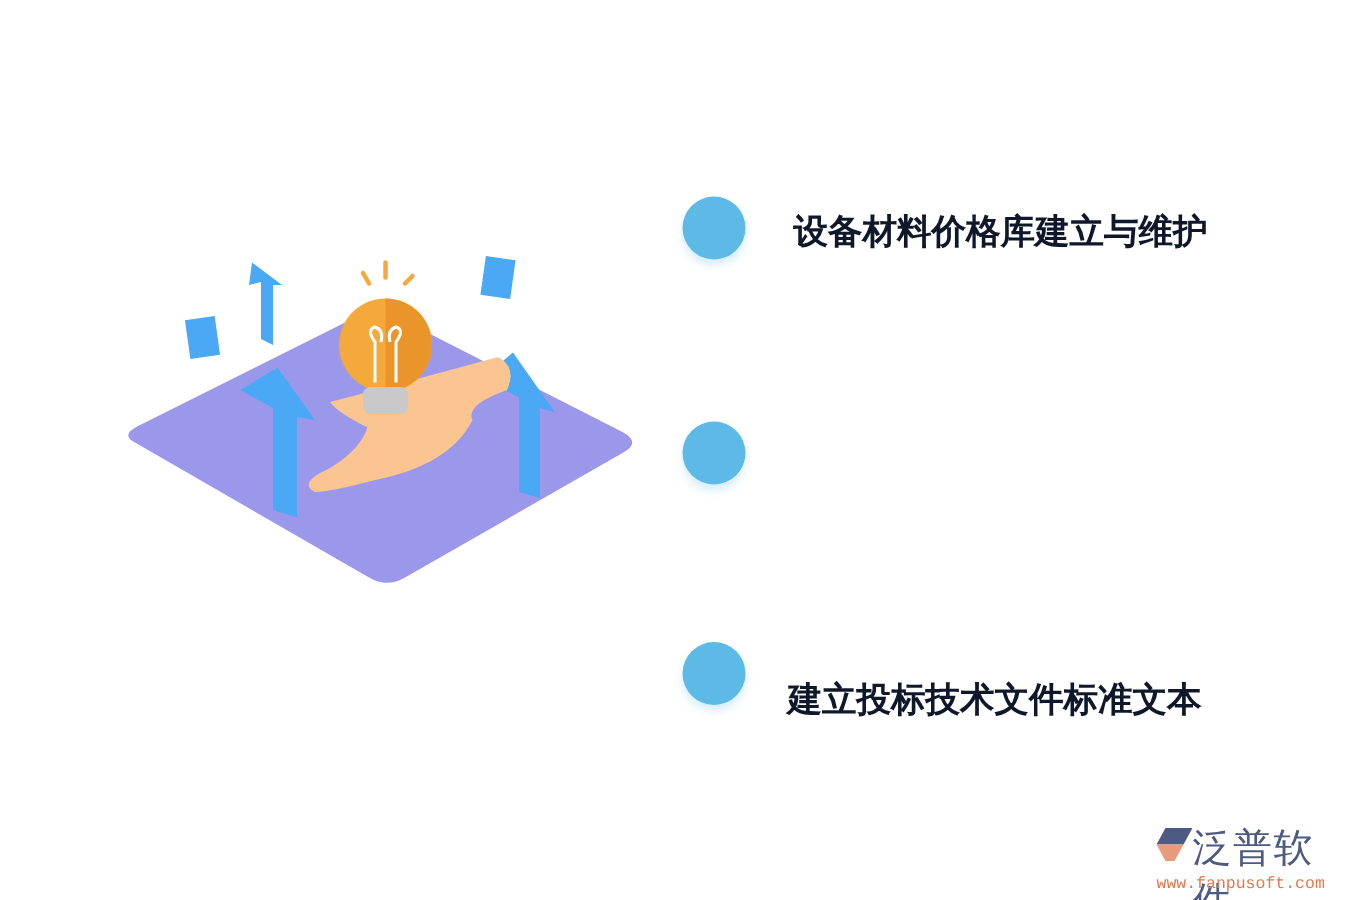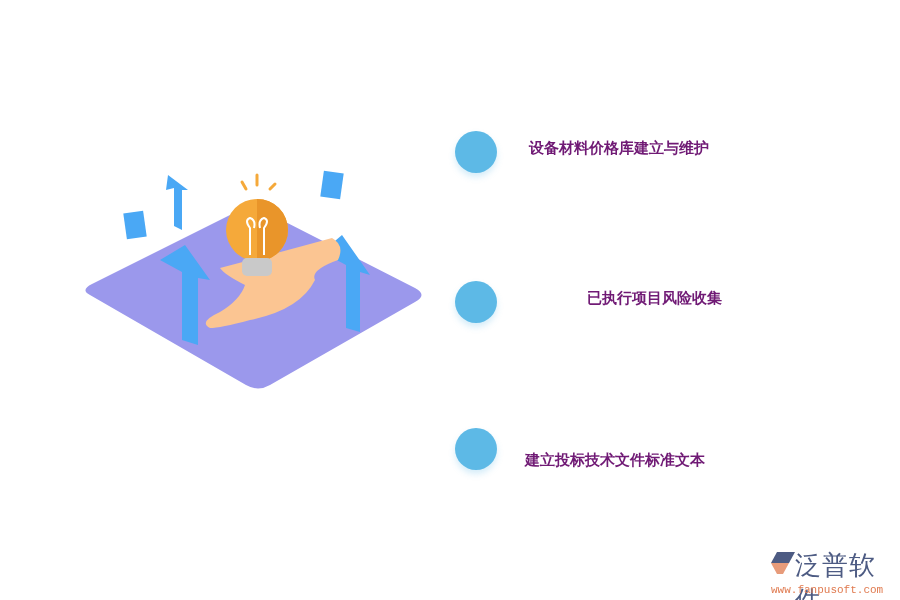--- a/index.html
+++ b/index.html
@@ -2,21 +2,21 @@
 <html><head>
 <meta charset="utf-8">
 <style>
   html, body { margin:0; padding:0; background:#ffffff; }
   body { width:900px; height:600px; position:relative; overflow:hidden;
          font-family:"DejaVu Sans", "Liberation Sans", sans-serif; }
   .illus { position:absolute; left:70px; top:160px; width:370px; height:250px; }
   .item { position:absolute; left:455px; height:40px; width:420px; }
   .dot { position:absolute; left:0; top:0; width:42px; height:42px; border-radius:50%;
          background:#5db9e6; box-shadow:0 4px 6px rgba(93,185,230,0.25); }
-  .label { position:absolute; top:8px; font-size:15px; font-weight:bold; color:#701a75; white-space:nowrap; }
+  .label { position:absolute; top:8px; font-size:23px; font-weight:bold; color:#0f172a; white-space:nowrap; }
   .logo { position:absolute; left:765px; top:548px; width:130px; height:48px; }
   .logo-text { position:absolute; left:30px; top:0; font-size:26px; color:#4d5b83; letter-spacing:1px; }
   .logo-url { position:absolute; left:6px; top:36px; font-family:Liberation Mono, monospace; font-size:11px; color:#e07a4f; }
 </style>
 </head>
 <body>
 
 <svg class="illus" viewBox="0 0 370 250">
 
   <path d="M20 135 Q10 130 22 124 L170 50 Q180 45 192 50 L345 128 Q358 135 345 142 L200 225 Q188 232 176 225 Z" fill="#9b98ec"></path>
@@ -46,21 +46,20 @@
     <line x1="200" y1="29" x2="205" y2="24"></line>
   </g>
 </svg>
 
 <div class="item" style="top:131px;">
   <div class="dot"></div>
   <div class="label" style="left:74px;">设备材料价格库建立与维护</div>
 </div>
 <div class="item" style="top:281px;">
   <div class="dot"></div>
-  <div class="label" style="left:132px;">已执行项目风险收集</div>
 </div>
 <div class="item" style="top:428px;">
   <div class="dot"></div>
   <div class="label" style="left:70px;margin-top:15px;">建立投标技术文件标准文本</div>
 </div>
 
 <div class="logo">
   <svg style="position:absolute;left:6px;top:4px;" width="24" height="22" viewBox="0 0 24 22">
     <polygon points="6,0 24,0 18,11 0,11" fill="#4d5b83"></polygon>
     <polygon points="0,11 18,11 12,22 6,22" fill="#e79b7a"></polygon>

